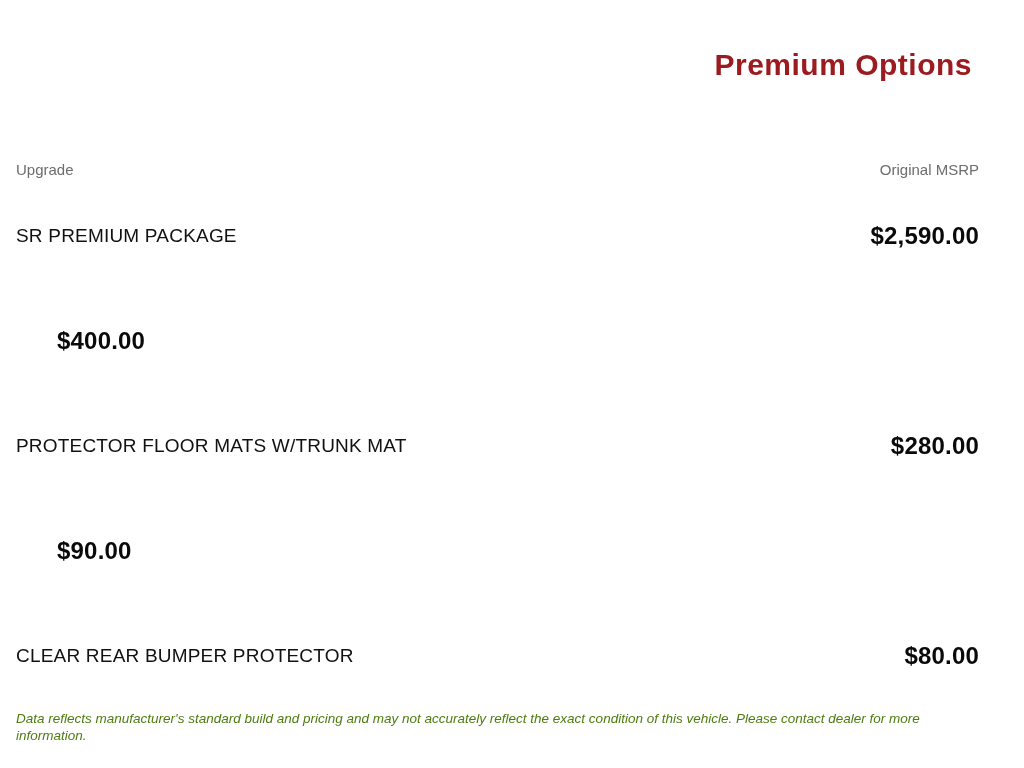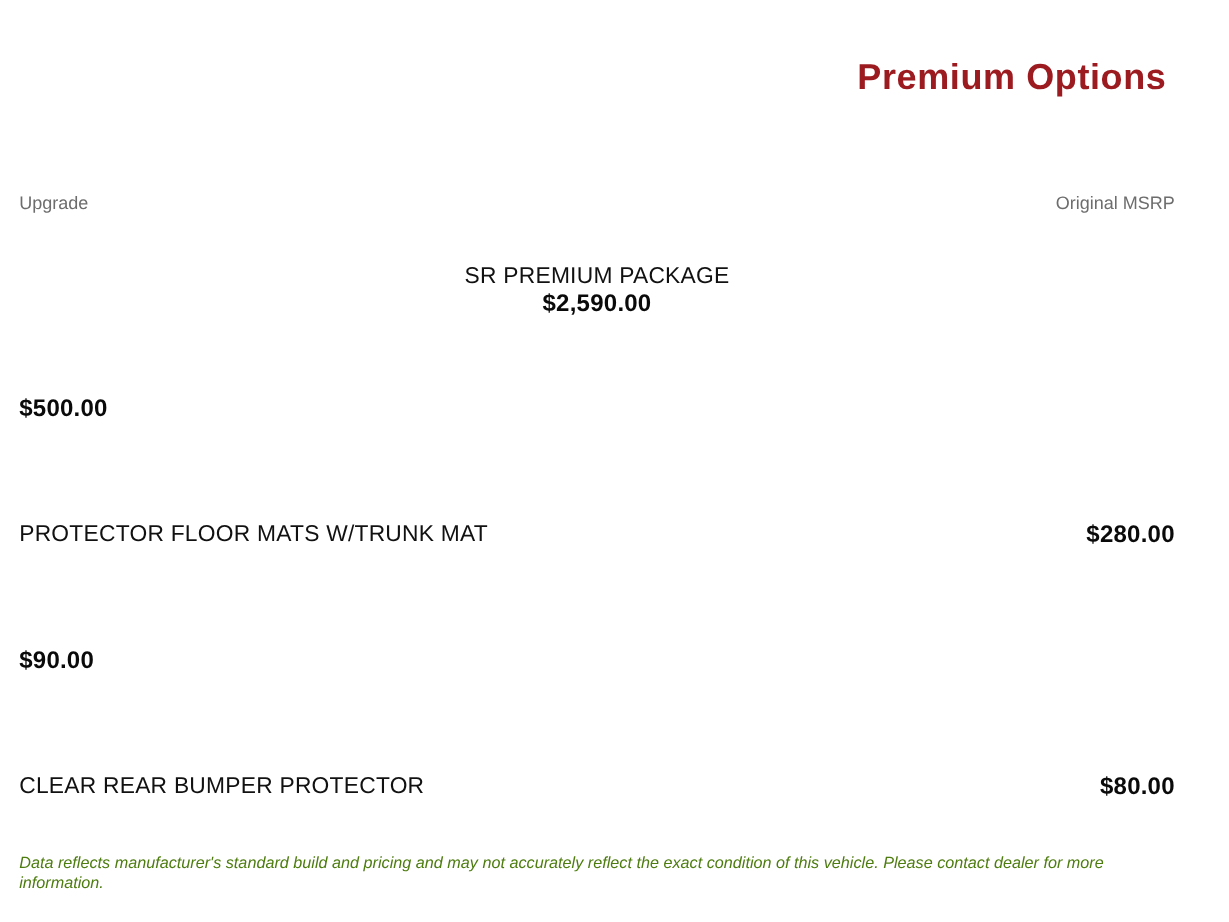--- a/index.html
+++ b/index.html
@@ -47,33 +47,33 @@
   }
   .option-row {
     display: flex;
     justify-content: space-between;
     align-items: center;
     height: 32px;
     margin-top: 73px;
   }
   .option-row.first {
     margin-top: 40px;
-    flex-direction: column;
   }
   .option-label {
     font-size: 19px;
     font-weight: 400;
     color: #111111;
     letter-spacing: 0.2px;
   }
   .option-price {
-    font-size: 20px;
+    font-size: 24px;
     font-weight: 700;
     color: #0a0a0a;
     letter-spacing: 0.2px;
+    margin-left: 41px;
   }
   .disclaimer {
     position: absolute;
     left: 16px;
     right: 33px;
     top: 710px;
     font-size: 13.5px;
     font-style: italic;
     color: #4d7c0f;
     line-height: 17px;
@@ -94,21 +94,21 @@
       <span class="col-header">Upgrade</span>
       <span class="col-header">Original MSRP</span>
     </div>
 
     <div class="option-row first">
       <span class="option-label">SR PREMIUM PACKAGE</span>
       <span class="option-price">$2,590.00</span>
     </div>
 
     <div class="option-row">
-      <span class="option-price">$500.00</span>
+      <span class="option-price">$400.00</span>
     </div>
 
     <div class="option-row">
       <span class="option-label">PROTECTOR FLOOR MATS W/TRUNK MAT</span>
       <span class="option-price">$280.00</span>
     </div>
 
     <div class="option-row">
       <span class="option-price">$90.00</span>
     </div>

